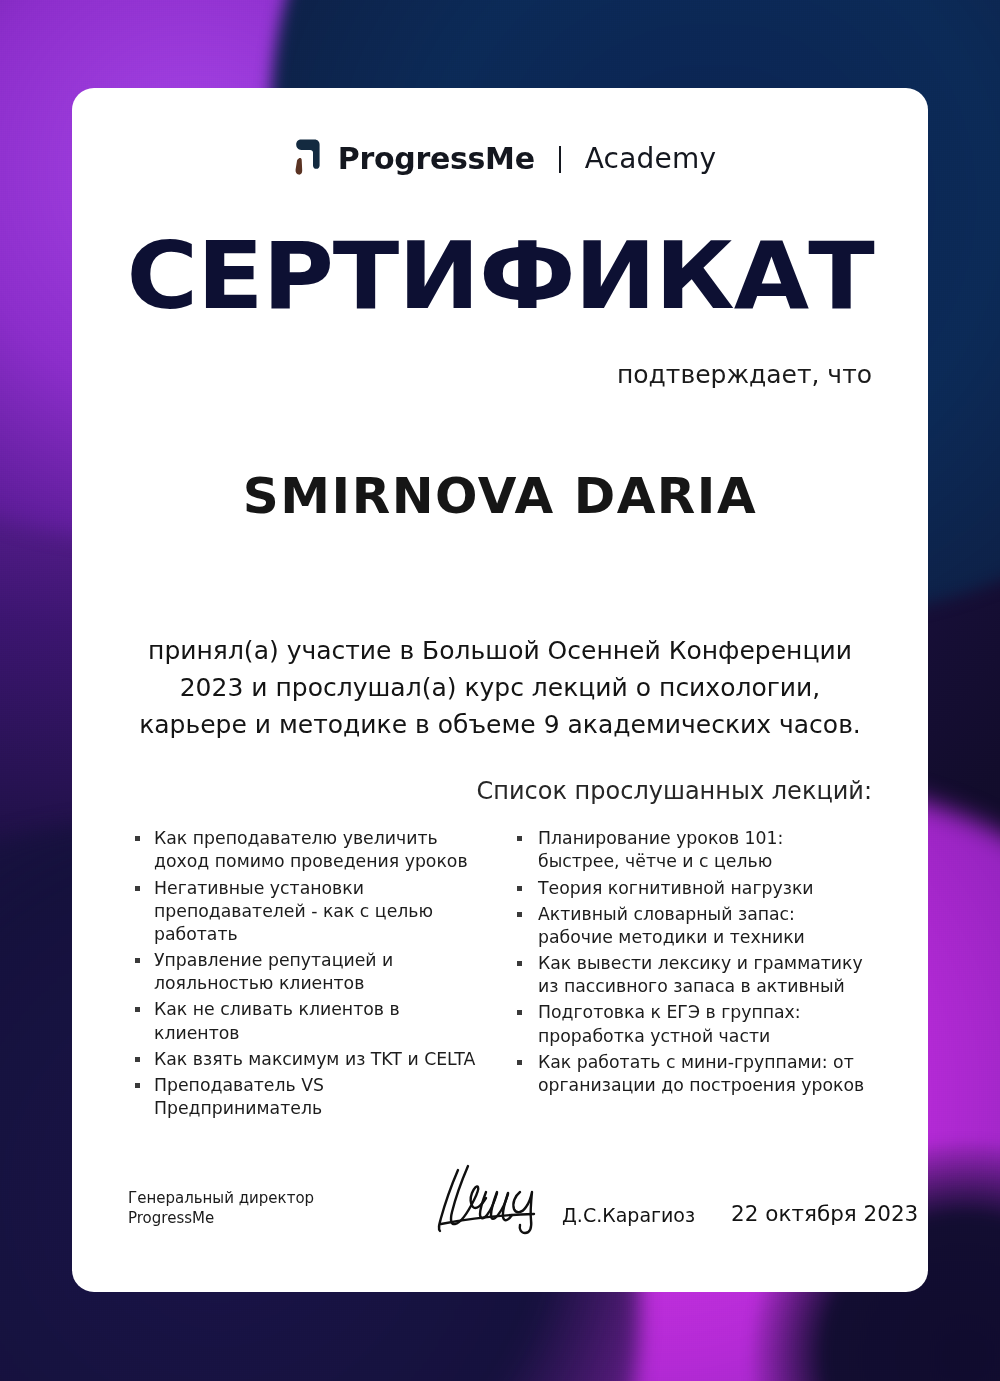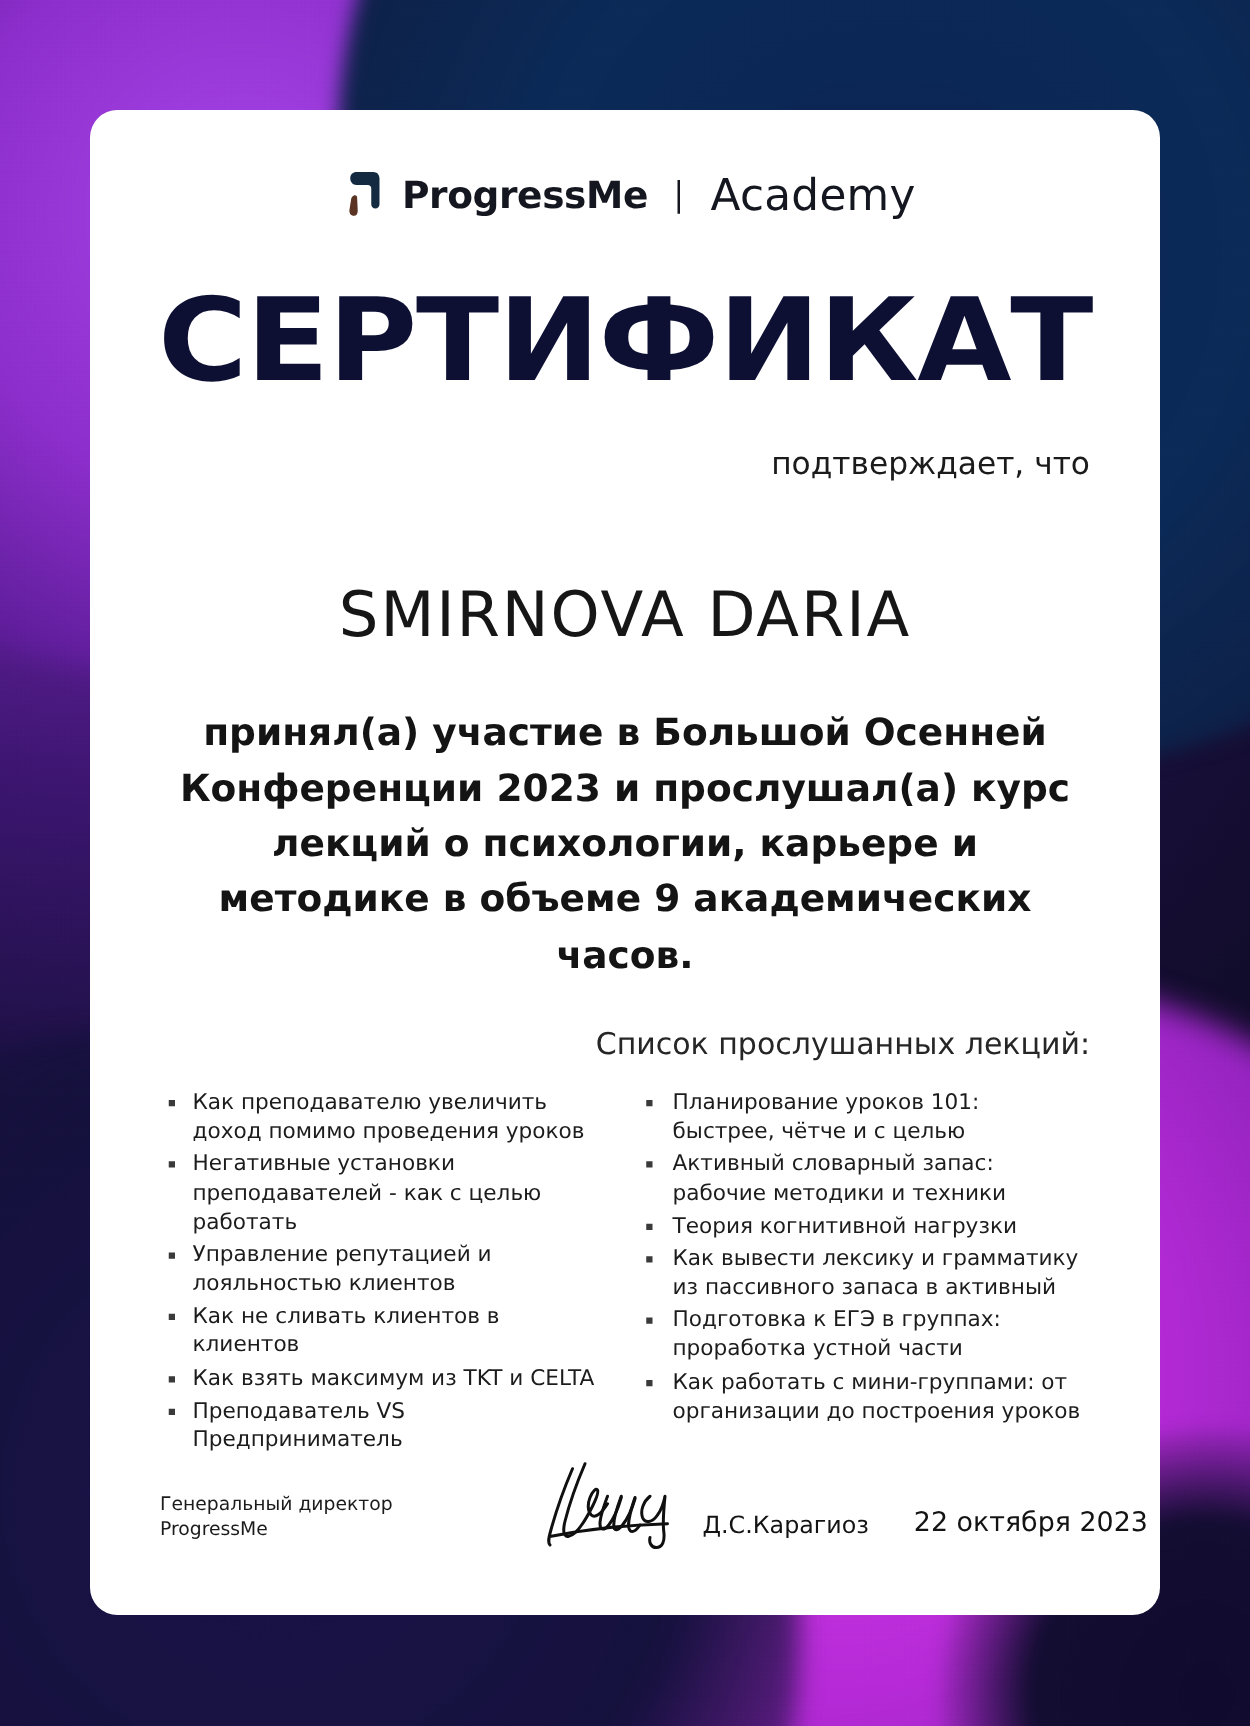--- a/index.html
+++ b/index.html
@@ -145,21 +145,21 @@
   }
   #logo-divider {
     width: 2px;
     height: 27px;
     background: #14171f;
     margin: 0 10px;
     flex: none;
   }
   #logo-academy {
     font-family: "DejaVu Sans", sans-serif;
-    font-size: 35px;
+    font-size: 28px;
     font-weight: 400;
     color: #14171f;
     letter-spacing: 0.2px;
     line-height: 1;
   }
 
   
   #cert-title {
     margin-top: 50px;
     text-align: center;
@@ -181,32 +181,32 @@
     font-size: 25px;
     font-weight: 400;
     color: #1b1b1b;
   }
 
   #recipient-name {
     margin-top: 78px;
     text-align: center;
     font-family: "DejaVu Sans", sans-serif;
     font-size: 50px;
-    font-weight: 400;
+    font-weight: 700;
     color: #161616;
     letter-spacing: 1.5px;
     white-space: nowrap;
   }
 
   #cert-body {
-    margin-top: 44px;
+    margin-top: 107px;
     text-align: center;
     font-family: "DejaVu Sans", sans-serif;
-    font-size: 30px;
-    font-weight: 700;
+    font-size: 25px;
+    font-weight: 400;
     line-height: 1.48;
     color: #141414;
     padding: 0 6px;
   }
 
   #lectures-heading {
     margin-top: 34px;
     text-align: right;
     font-family: "DejaVu Sans", sans-serif;
     font-size: 24px;
@@ -331,22 +331,22 @@
             <li class="lecture-item"><span class="bullet"></span><span>Негативные установки преподавателей - как с целью работать</span></li>
             <li class="lecture-item"><span class="bullet"></span><span>Управление репутацией и лояльностью клиентов</span></li>
             <li class="lecture-item"><span class="bullet"></span><span>Как не сливать клиентов в клиентов</span></li>
             <li class="lecture-item"><span class="bullet"></span><span>Как взять максимум из TKT и CELTA</span></li>
             <li class="lecture-item"><span class="bullet"></span><span>Преподаватель VS Предприниматель</span></li>
           </ul>
       </div>
       <div class="lecture-col col-right">
         <ul class="lecture-list" id="list-right">
             <li class="lecture-item"><span class="bullet"></span><span>Планирование уроков 101: быстрее, чётче и с целью</span></li>
+            <li class="lecture-item"><span class="bullet"></span><span>Теория когнитивной нагрузки</span></li>
             <li class="lecture-item"><span class="bullet"></span><span>Активный словарный запас: рабочие методики и техники</span></li>
-            <li class="lecture-item"><span class="bullet"></span><span>Теория когнитивной нагрузки</span></li>
             <li class="lecture-item"><span class="bullet"></span><span>Как вывести лексику и грамматику из пассивного запаса в активный</span></li>
             <li class="lecture-item"><span class="bullet"></span><span>Подготовка к ЕГЭ в группах: проработка устной части</span></li>
             <li class="lecture-item"><span class="bullet"></span><span>Как работать с мини-группами: от организации до построения уроков</span></li>
           </ul>
       </div>
     </div>
 
     <div id="footer">
       <div id="signatory-block">
         <div>Генеральный директор</div>

